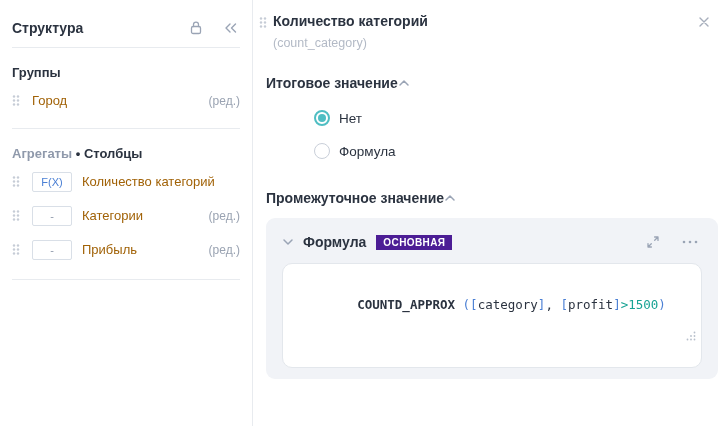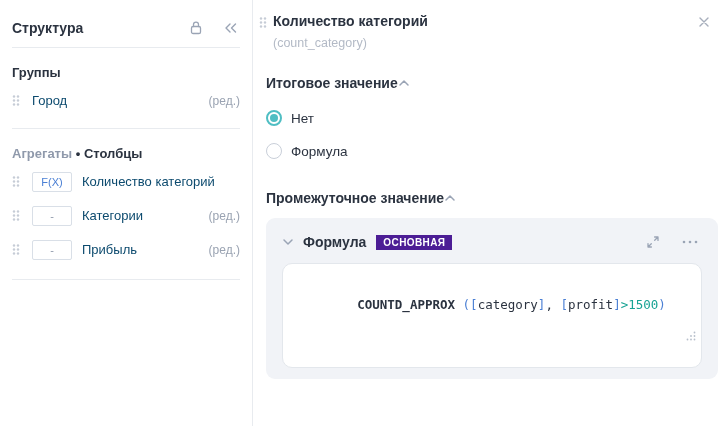--- a/index.html
+++ b/index.html
@@ -18,21 +18,21 @@
     background:#ffffff; padding:8px 12px;
   }
   .lp-header { display:flex; align-items:center; height:39px; }
   .lp-title { font-size:14px; font-weight:700; flex:1; }
   .lp-icons { display:flex; align-items:center; gap:20px; padding-right:2px; }
   .icon-btn { display:flex; align-items:center; justify-content:center; cursor:pointer; }
   .divider { height:1px; background:#e8ebef; }
   .section-heading { font-size:13px; font-weight:700; margin:17px 0 4px 0; }
   .lp-row { display:flex; align-items:center; height:33px; margin-top:1px; }
   .drag-dots { width:8px; display:flex; margin-right:12px; flex:0 0 auto; }
-  .row-label { font-size:13px; color:#0c4a6e; flex:1; white-space:nowrap; overflow:hidden; }
+  .row-label { font-size:13px; color:#a16207; flex:1; white-space:nowrap; overflow:hidden; }
   .edit-link { font-size:12px; color:#9aa3b2; margin-left:8px; }
   .agg-badge {
     min-width:40px; height:20px; border:1px solid #d9dfe7; border-radius:2px;
     background:#fff; display:inline-flex; align-items:center; justify-content:center;
     font-size:11px; margin-right:10px; flex:0 0 auto; padding:0 6px;
   }
   .agg-badge.fx { color:#4a7fd4; }
   .agg-badge.dash { color:#8f99ab; }
   .heading-split .muted { color:#8f99ab; }
   .lp-bottom-divider { margin-top:13px; }
@@ -57,21 +57,21 @@
     content:""; position:absolute; left:0; right:0; bottom:-1px; height:3px;
     background:#3a414d; border-radius:1px;
   }
 
   .sec-row { display:flex; align-items:center; justify-content:flex-start; padding-right:14px; }
   .sec-heading { font-size:14px; font-weight:700; }
   .sec-total { margin-top:25px; }
   .sec-inter { margin-top:29px; }
 
   .radio-group { margin-top:17px; }
-  .radio-row { display:flex; align-items:center; height:20px; margin-bottom:13px; cursor:pointer; }
+  .radio-row { display:flex; align-items:center; height:20px; margin-bottom:13px; cursor:pointer;margin-left:48px; }
   .radio { width:16px; height:16px; border-radius:50%; background:#fff;
     border:1.5px solid #c9cfd9; position:relative; flex:0 0 auto; }
   .radio.selected { border:2px solid #4fbec3; }
   .radio.selected::after { content:""; position:absolute; inset:2px; border-radius:50%; background:#4fbec3; }
   .radio-label { font-size:13.5px; margin-left:9px; }
 
   .formula-card {
     margin-top:12px; margin-right:8px; height:161px;
     background:#f1f3f7; border-radius:9px; padding:9px 16px 0 16px; position:relative;
   }

